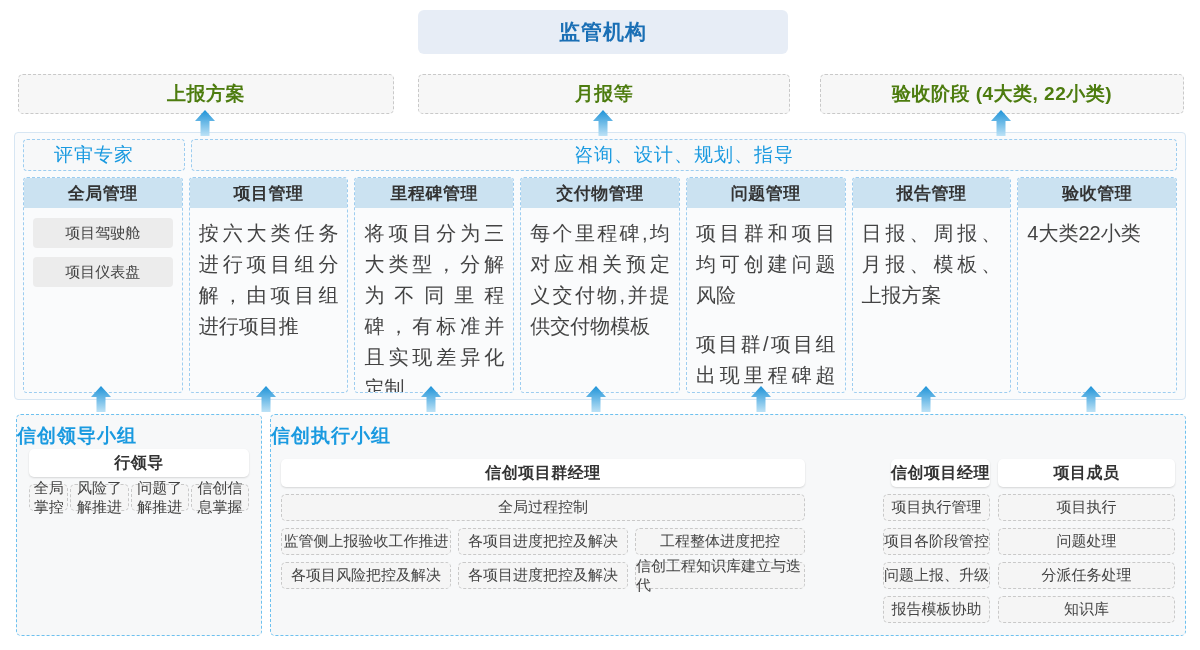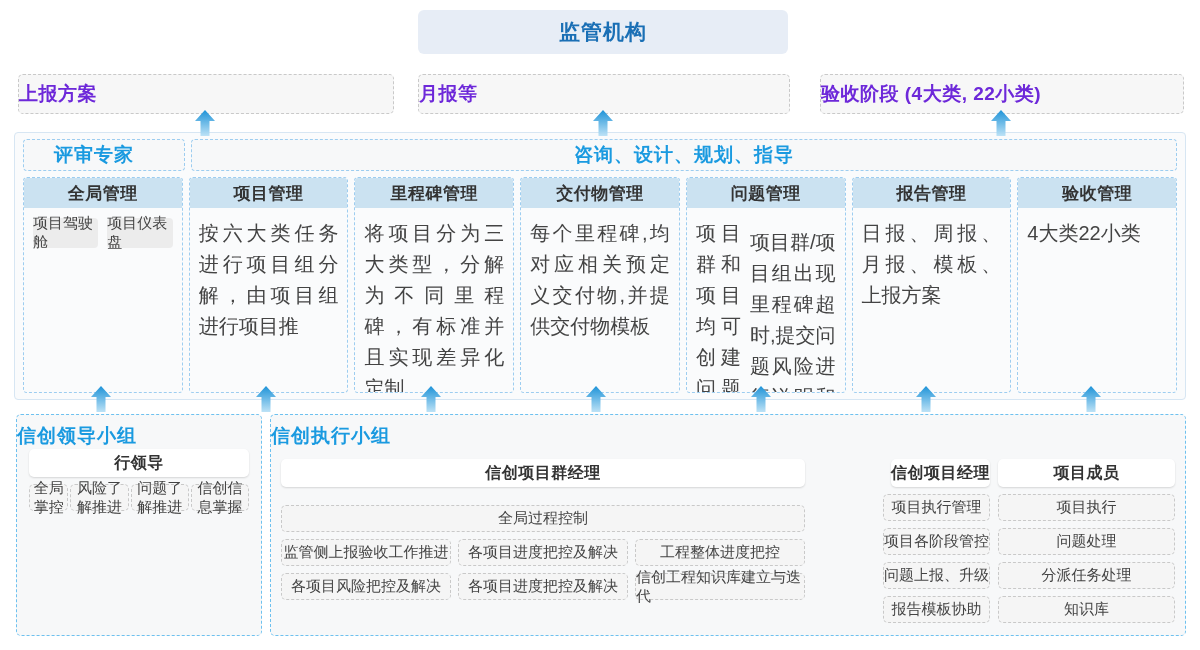--- a/index.html
+++ b/index.html
@@ -21,22 +21,22 @@
 
   
   .top-title{
     position:absolute;left:418px;top:10px;width:370px;height:44px;
     background:#e7edf6;border-radius:6px;
     display:flex;align-items:center;justify-content:center;
     font-size:21px;font-weight:bold;color:#1a6fb5;letter-spacing:1px;
   }
   .top-box{
     position:absolute;height:38px;
-    display:flex;align-items:center;
-    font-size:19px;font-weight:bold;color:#6d28d9;letter-spacing:0.5px;
+    display:flex;align-items:center;justify-content:center;
+    font-size:19px;font-weight:bold;color:#4d7c0f;letter-spacing:0.5px;
   }
   #top-box-0{left:18px;top:74px;width:374px;}
   #top-box-1{left:418px;top:74px;width:370px;}
   #top-box-2{left:820px;top:74px;width:362px;}
 
   
   .arrow{position:absolute;width:22px;height:26px;}
   .arrow svg{display:block;width:22px;height:26px;}
 
   
@@ -45,21 +45,21 @@
     border:1px solid #d7e6f3;border-radius:4px;background:#fafbfc;
     box-sizing:border-box;
   }
   .mid-bannerrow{
     position:absolute;left:8px;top:6px;width:1154px;height:32px;
     display:flex;gap:6px;
   }
   .mid-banner{
     border:1px dashed #9dcdf0;border-radius:4px;background:#f7f8f9;
     display:flex;align-items:center;
-    font-size:19px;font-weight:bold;color:#1a9ae0;letter-spacing:1px;
+    font-size:19px;font-weight:normal;color:#1a9ae0;letter-spacing:1px;
     box-sizing:border-box;
   }
   #mid-banner-left{width:162px;padding-left:30px;}
   #mid-banner-right{flex:1;justify-content:center;}
 
   .mid-cols{
     position:absolute;left:8px;top:44px;width:1154px;height:216px;
     display:flex;gap:6px;
   }
   .mid-col{
@@ -72,21 +72,21 @@
   }
   .mid-col-head{
     height:30px;background:#cbe2f1;
     display:flex;align-items:center;justify-content:center;
     font-size:17px;font-weight:bold;color:#333;
     letter-spacing:0.5px;
     flex:0 0 30px;
   }
   .mid-col-body{
     flex:1;padding:10px 9px 6px 9px;
-    display:flex;flex-direction:row;gap:9px;
+    display:flex;flex-direction:column;gap:9px;
   }
   .pill{
     background:#ececec;border-radius:4px;
     height:30px;display:flex;align-items:center;justify-content:center;
     font-size:15px;color:#444;
   }
   .para{
     font-size:20px;line-height:1.55;color:#444;
     text-align:justify;text-justify:inter-ideograph;
     margin:0;
@@ -125,21 +125,21 @@
   .br-cols{
     position:absolute;left:10px;top:44px;right:10px;bottom:8px;
     display:flex;gap:8px;
   }
   .br-col{display:flex;flex-direction:column;}
   #br-col-0{flex:0 0 524px;}
   #br-col-1{flex:1;align-items:flex-end;}
   #br-col-2{flex:1;}
   .br-list{margin-top:7px;display:flex;flex-direction:column;gap:7px;}
   .br-grid{margin-top:7px;display:grid;grid-template-columns:1fr 1fr 1fr;gap:7px;}
-  .br-full{margin-top:18px;}
+  .br-full{margin-top:7px;}
 </style>
 </head>
 <body>
 
 <div class="page">
 
   <div class="top-title">
     <span>监管机构</span>
   </div>
 

